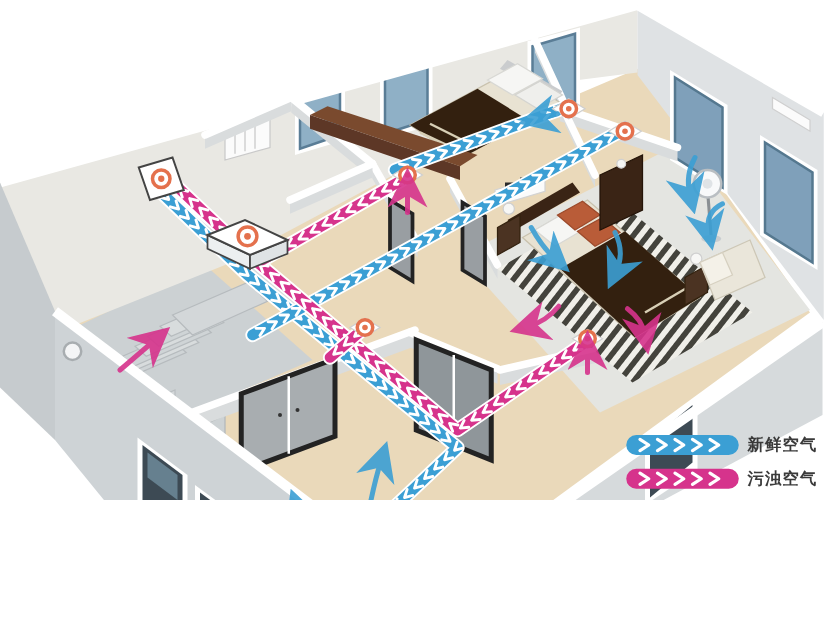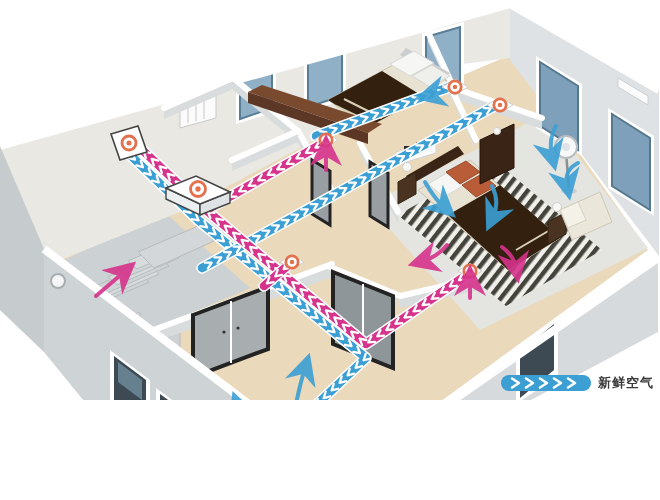--- a/index.html
+++ b/index.html
@@ -444,14 +444,27 @@
       <g stroke="#ffffff" stroke-width="2.6" fill="none" stroke-linecap="round" stroke-linejoin="round">
         <polyline points="12,4.5 19,9 12,13.5"></polyline>
             <polyline points="26,4.5 33,9 26,13.5"></polyline>
         <polyline points="40,4.5 47,9 40,13.5"></polyline>
             <polyline points="54,4.5 61,9 54,13.5"></polyline>
         <polyline points="68,4.5 75,9 68,13.5"></polyline>
       </g>
     </svg>
     <span class="legend-label">新鲜空气</span>
   </div>
+  <div class="legend-row">
+    <svg width="92" height="18">
+      <rect x="1" y="1" width="90" height="16" rx="8" fill="#d6338c"></rect>
+      <g stroke="#ffffff" stroke-width="2.6" fill="none" stroke-linecap="round" stroke-linejoin="round">
+        <polyline points="12,4.5 19,9 12,13.5"></polyline>
+            <polyline points="26,4.5 33,9 26,13.5"></polyline>
+        <polyline points="40,4.5 47,9 40,13.5"></polyline>
+            <polyline points="54,4.5 61,9 54,13.5"></polyline>
+        <polyline points="68,4.5 75,9 68,13.5"></polyline>
+      </g>
+    </svg>
+    <span class="legend-label">污浊空气</span>
+  </div>
 </div>
 </div>
 
 </body></html>

